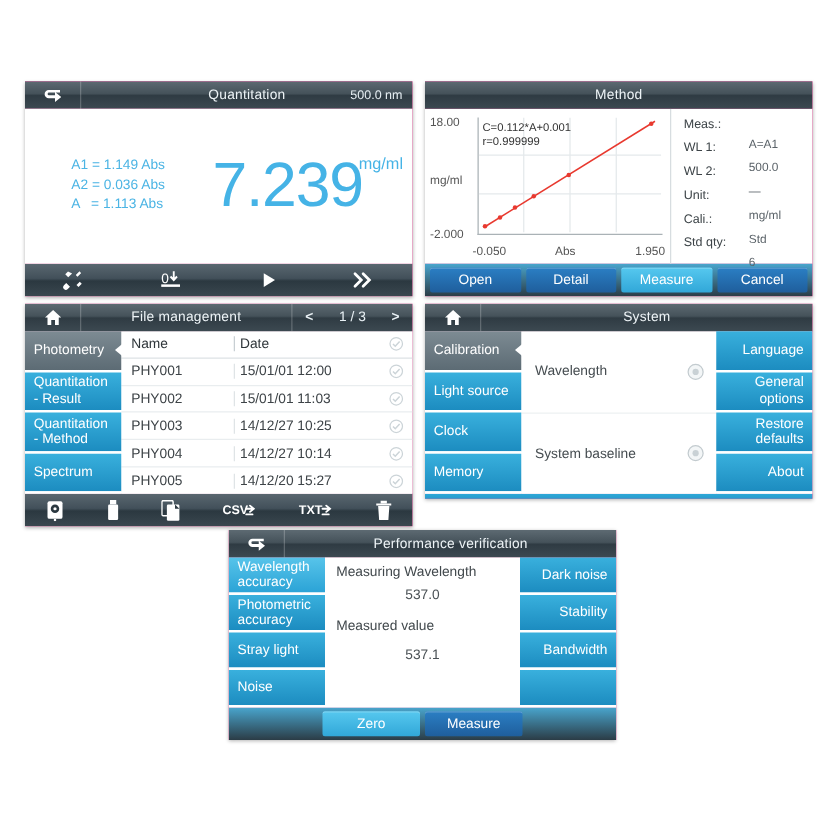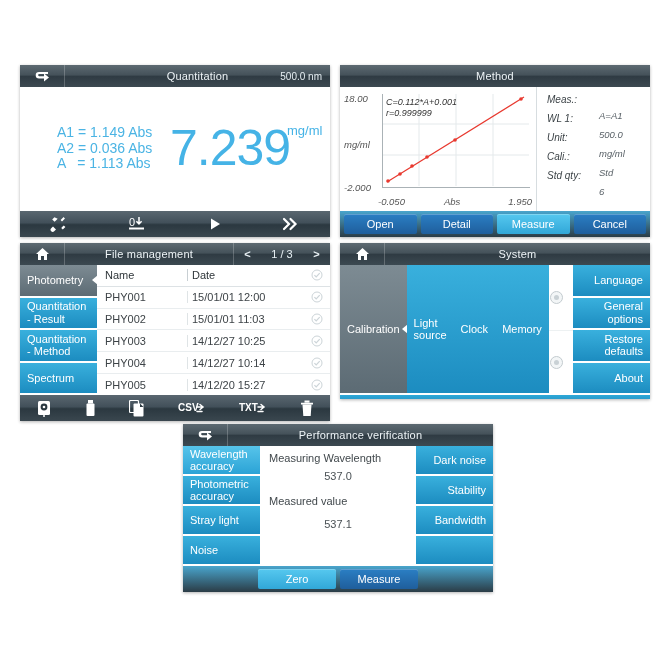--- a/index.html
+++ b/index.html
@@ -104,36 +104,36 @@
   .tab.blank{background:linear-gradient(to bottom,#39b0dd 0%,#1c8cc0 100%);}
 
   
   .ico{display:inline-block;line-height:0;}
 
   
   #quant{left:20px;top:65px;width:310px;height:172px;}
   #quant .body{height:124px;position:relative;background:#fff;}
   .abslist{
     position:absolute;left:37px;top:38px;
-    color:#4bb4e4;font-size:14px;line-height:15.5px;
+    color:#4bb4e4;font-size:11px;line-height:15.5px;
     white-space:pre;
   }
   .bignum{
     position:absolute;left:150px;top:32px;
     color:#45b3e6;font-size:50px;letter-spacing:-1px;
     font-weight:400;
   }
   .bigunit{
     position:absolute;left:267px;top:36px;
     color:#45b3e6;font-size:13px;
   }
 
   
   #method{left:340px;top:65px;width:310px;height:172px;}
-  #method .body{height:124px;display:flex;background:#fff;font-style:italic;}
+  #method .body{height:124px;display:flex;background:#fff;}
   .chartwrap{width:196px;position:relative;padding:4px 2px 0 2px;box-sizing:border-box;}
   .chart-ylab-top{position:absolute;left:4px;top:6px;font-size:9.5px;color:#555;}
   .chart-ylab-bot{position:absolute;left:4px;bottom:18px;font-size:9.5px;color:#555;}
   .chart-ylab-mid{position:absolute;left:4px;top:52px;font-size:9.5px;color:#555;}
   .plotbox{position:absolute;left:42px;top:7px;width:148px;height:94px;border-left:1px solid #aab2b6;border-bottom:1px solid #aab2b6;box-sizing:border-box;}
   .eqtxt{position:absolute;left:46px;top:10px;font-size:9px;color:#333;line-height:11px;white-space:pre;}
   .xlab-l{position:absolute;left:38px;bottom:4px;font-size:9.5px;color:#555;}
   .xlab-c{position:absolute;left:104px;bottom:4px;font-size:9.5px;color:#555;}
   .xlab-r{position:absolute;right:4px;bottom:4px;font-size:9.5px;color:#555;}
   .params{flex:1;border-left:1px solid #d7dde0;padding:3px 0 0 10px;box-sizing:border-box;}
@@ -155,21 +155,21 @@
   }
   .frow.head{color:#2e3539;border-bottom:1px solid #dde2e5;}
   .frow .cname{width:82px;}
   .frow .cdate{flex:1;padding-left:4px;border-left:1px solid #dfe4e6;}
   .frow.head .cdate{border-left:1px solid #c8cfd3;}
   .frow .cchk{width:26px;display:flex;align-items:center;justify-content:center;}
 
   
   #system{left:340px;top:243px;width:310px;height:156px;}
   #system .body{height:130px;display:flex;background:#fff;}
-  .sysleft{width:77px;display:flex;}
+  .sysleft{width:77px;display:flex;flex-direction:column;}
   .sysleft .tab{flex:1;}
   .sysmid{flex:1;display:flex;flex-direction:column;background:#fff;}
   .sysright{width:77px;display:flex;flex-direction:column;}
   .sysright .tab{flex:1;}
   .optrow{
     flex:1;display:flex;align-items:center;
     padding:0 10px 0 11px;box-sizing:border-box;
     font-size:11px;color:#454c50;
     border-bottom:1px solid #edf1f2;
   }
@@ -281,20 +281,24 @@
     <div class="params">
       <div class="prow">
           <span class="k">Meas.:</span>
           <span class="v">A=A1</span>
         </div>
       <div class="prow">
           <span class="k">WL 1:</span>
           <span class="v">500.0</span>
         </div>
       <div class="prow">
+          <span class="k">WL 2:</span>
+          <span class="v">—</span>
+        </div>
+      <div class="prow">
           <span class="k">Unit:</span>
           <span class="v">mg/ml</span>
         </div>
       <div class="prow">
           <span class="k">Cali.:</span>
           <span class="v">Std</span>
         </div>
       <div class="prow">
           <span class="k">Std qty:</span>
           <span class="v">6</span>

